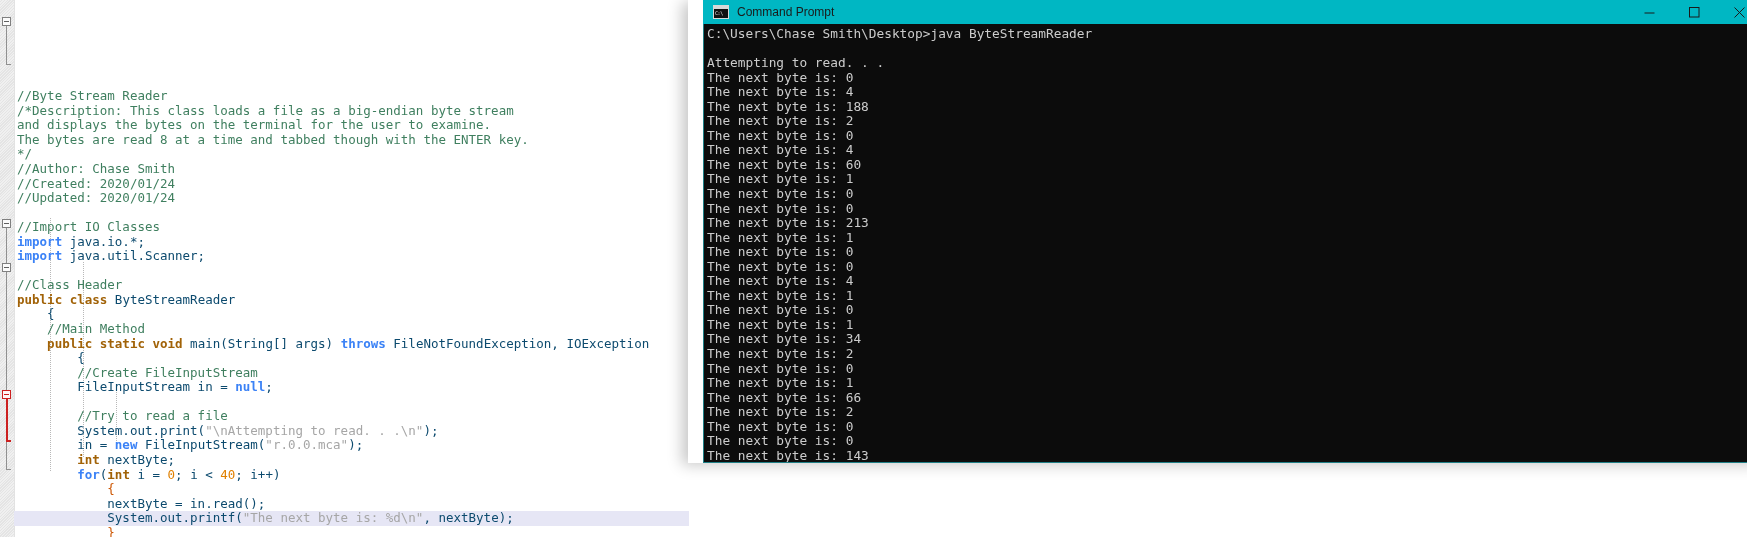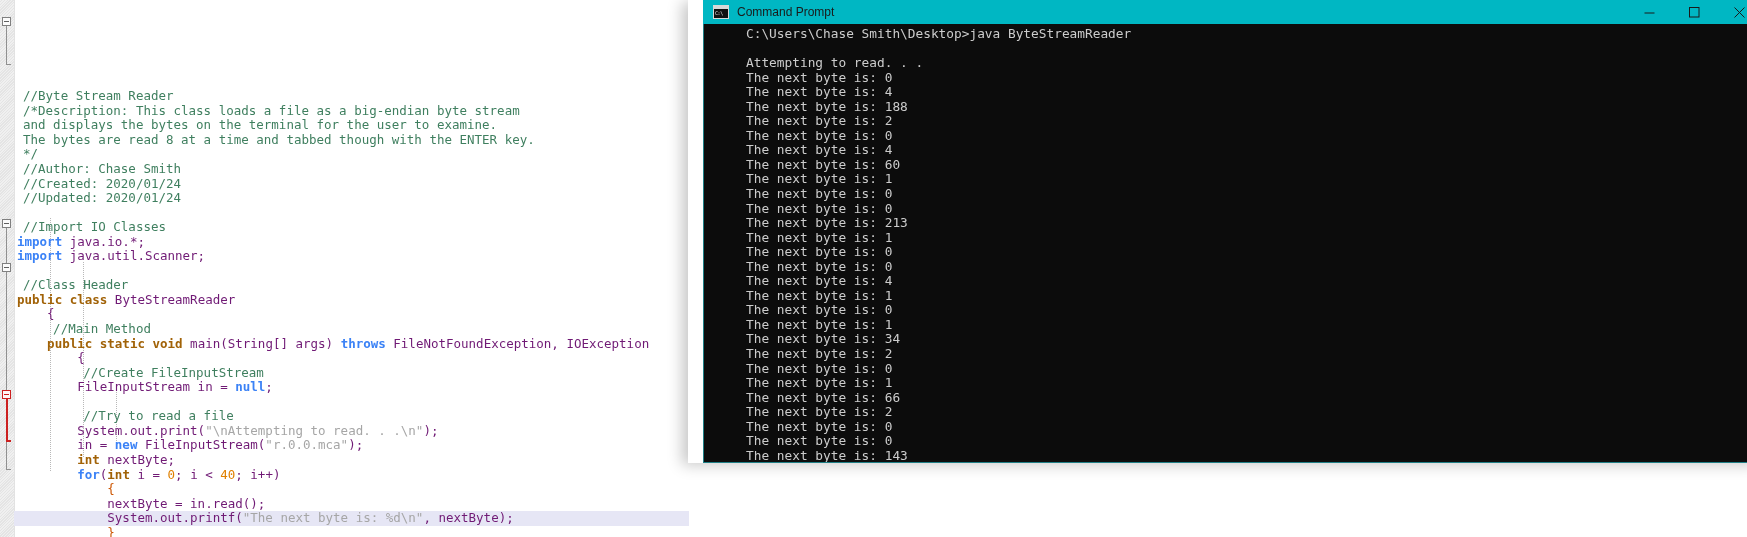--- a/index.html
+++ b/index.html
@@ -54,27 +54,27 @@
     padding-left: 3px;
     white-space: pre;
     position: relative;
   }
   .code-line.current {
     background: #e6e6f5;
     width: 1733px;
   }
 
   
-  .tk-cmt  { color: #3f7f5f; margin-left: 6px; }
+  .tk-cmt  { color: #3f7f5f; }
   .tk-kw   { color: #a16207; font-weight: bold; }
   .tk-kw2  { color: #3b82f6; font-weight: bold; }
   .tk-str  { color: #a6a6a6; }
   .tk-num  { color: #e08000; }
   .tk-brc  { color: #cc5500; }
-  .tk-pln  { color: #701a75; }
+  .tk-pln  { color: #0c4a6e; }
 
   
   .fold-box {
     position: absolute;
     width: 9px; height: 9px;
     box-sizing: border-box;
     background: #fbfbfb;
     border: 1px solid #808080;
     left: 2px;
   }
@@ -190,21 +190,21 @@
 
   #cmd-text {
     position: absolute;
     left: 3px; top: 3px;
     font-family: "DejaVu Sans Mono", "Liberation Mono", monospace;
     font-size: 12.8px;
     line-height: 14.55px;
     color: #cccccc;
     white-space: pre;
   }
-  .cmd-line { height: 14.55px; white-space: pre; margin-left: 39px; }
+  .cmd-line { height: 14.55px; white-space: pre; }
 
   #cmd-scrollbar {
     position: absolute;
     right: 1px; top: 1px;
     width: 13px;
     bottom: 1px;
     background: #1a1a1a;
   }
   #cmd-scroll-thumb {
     position: absolute;

